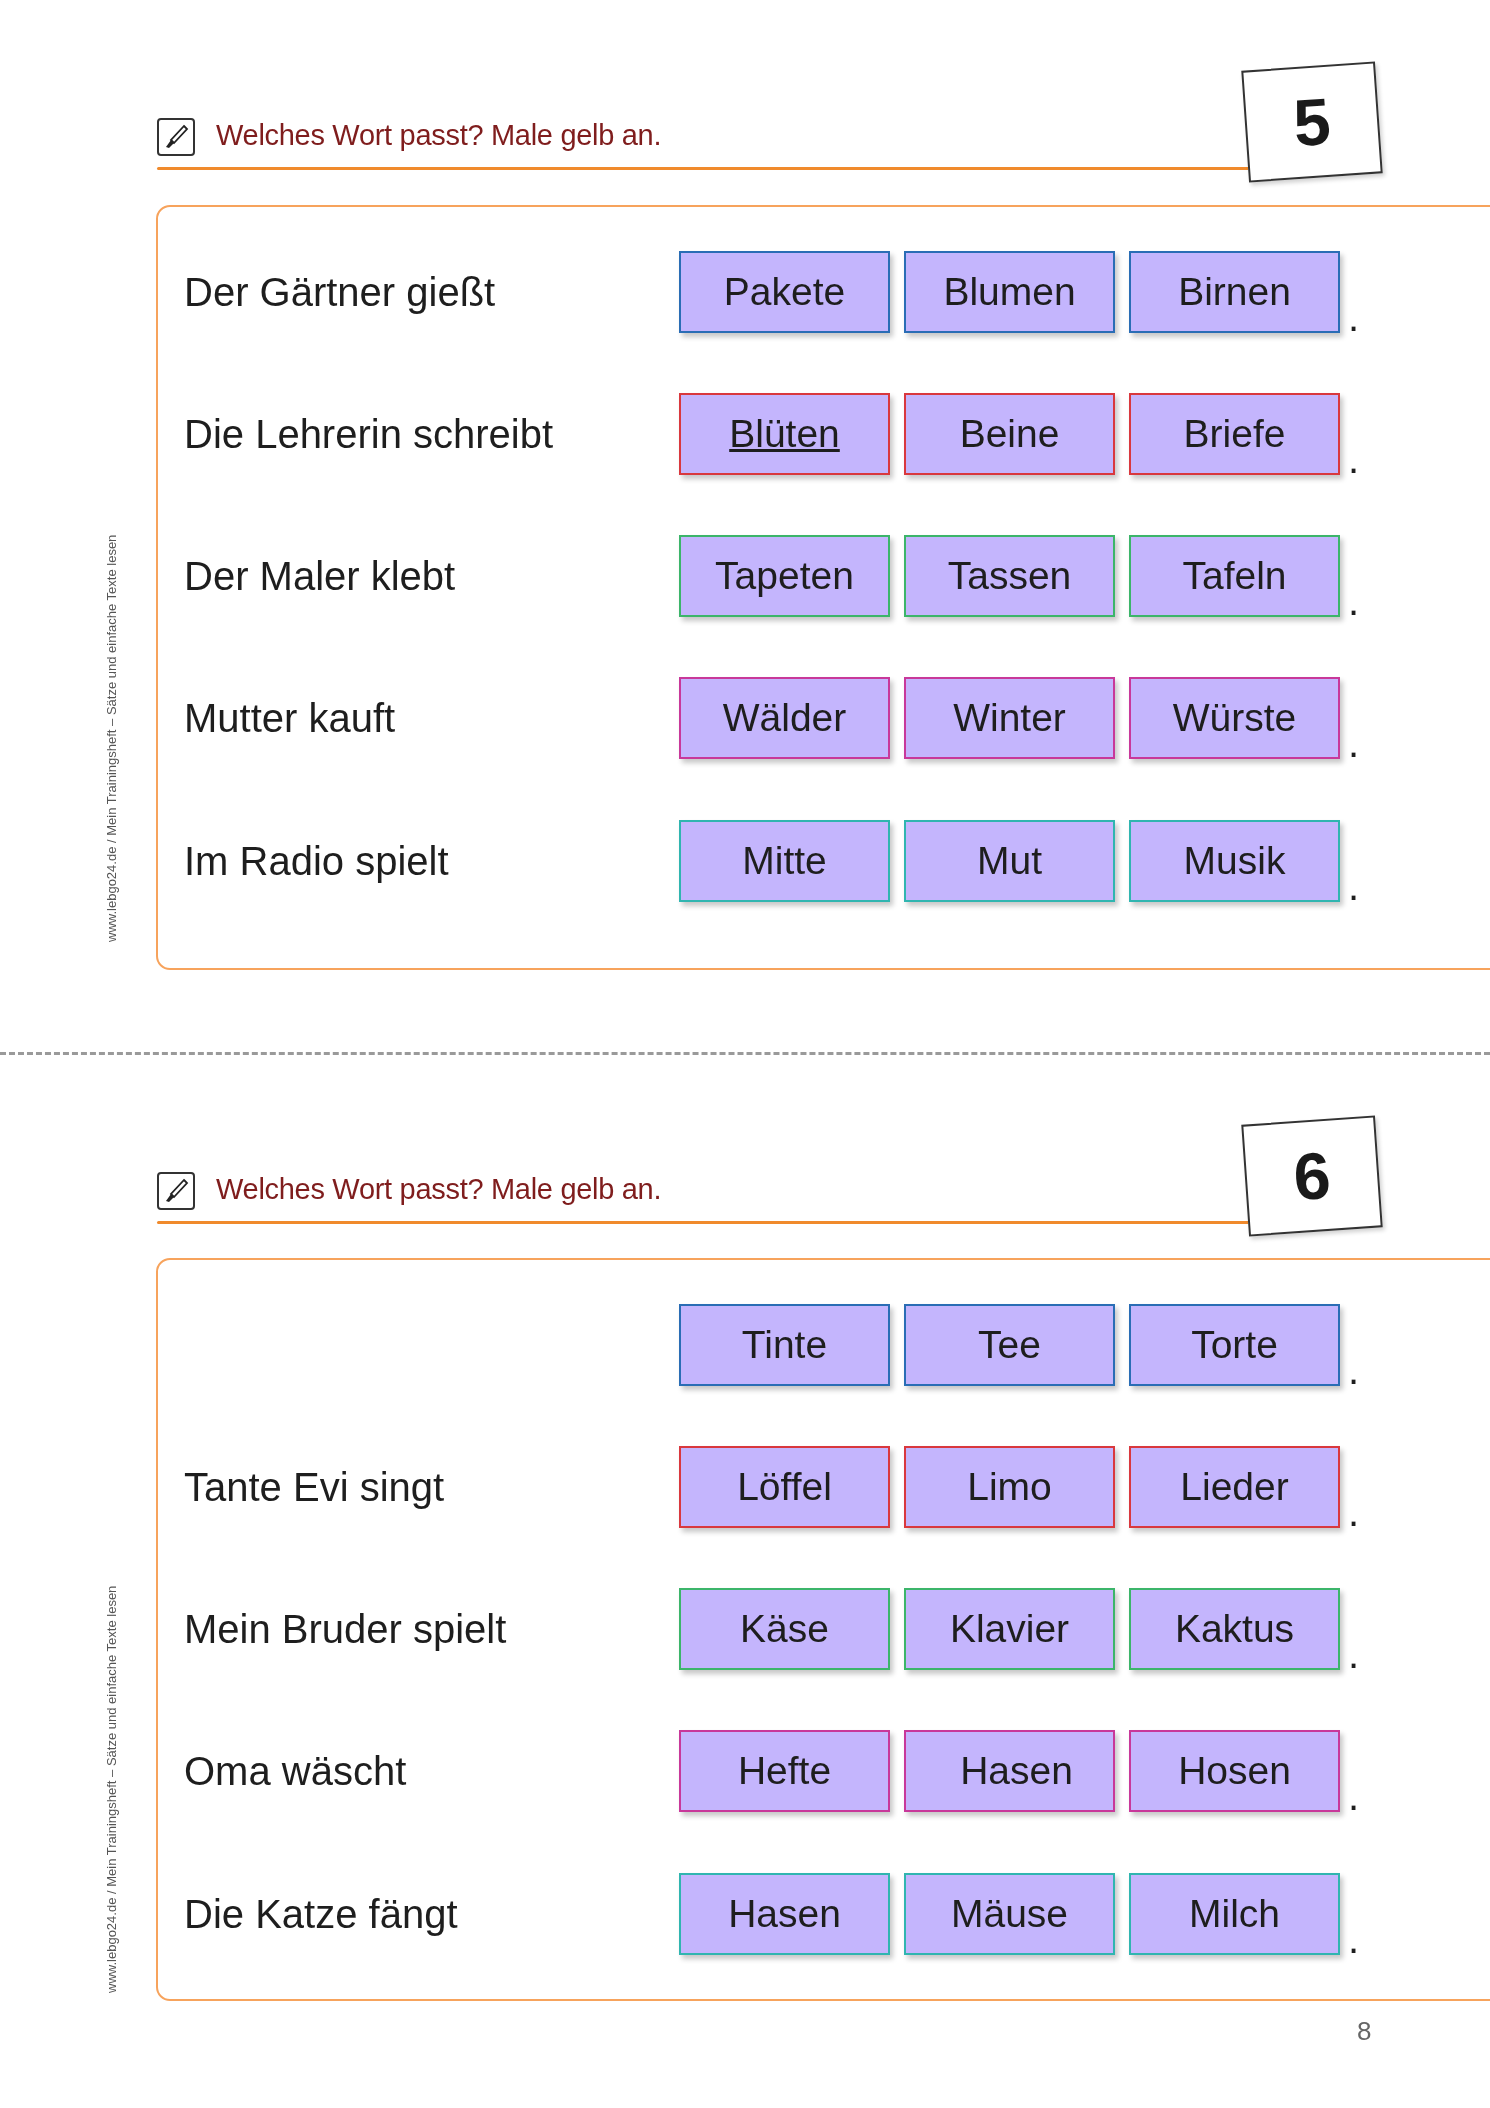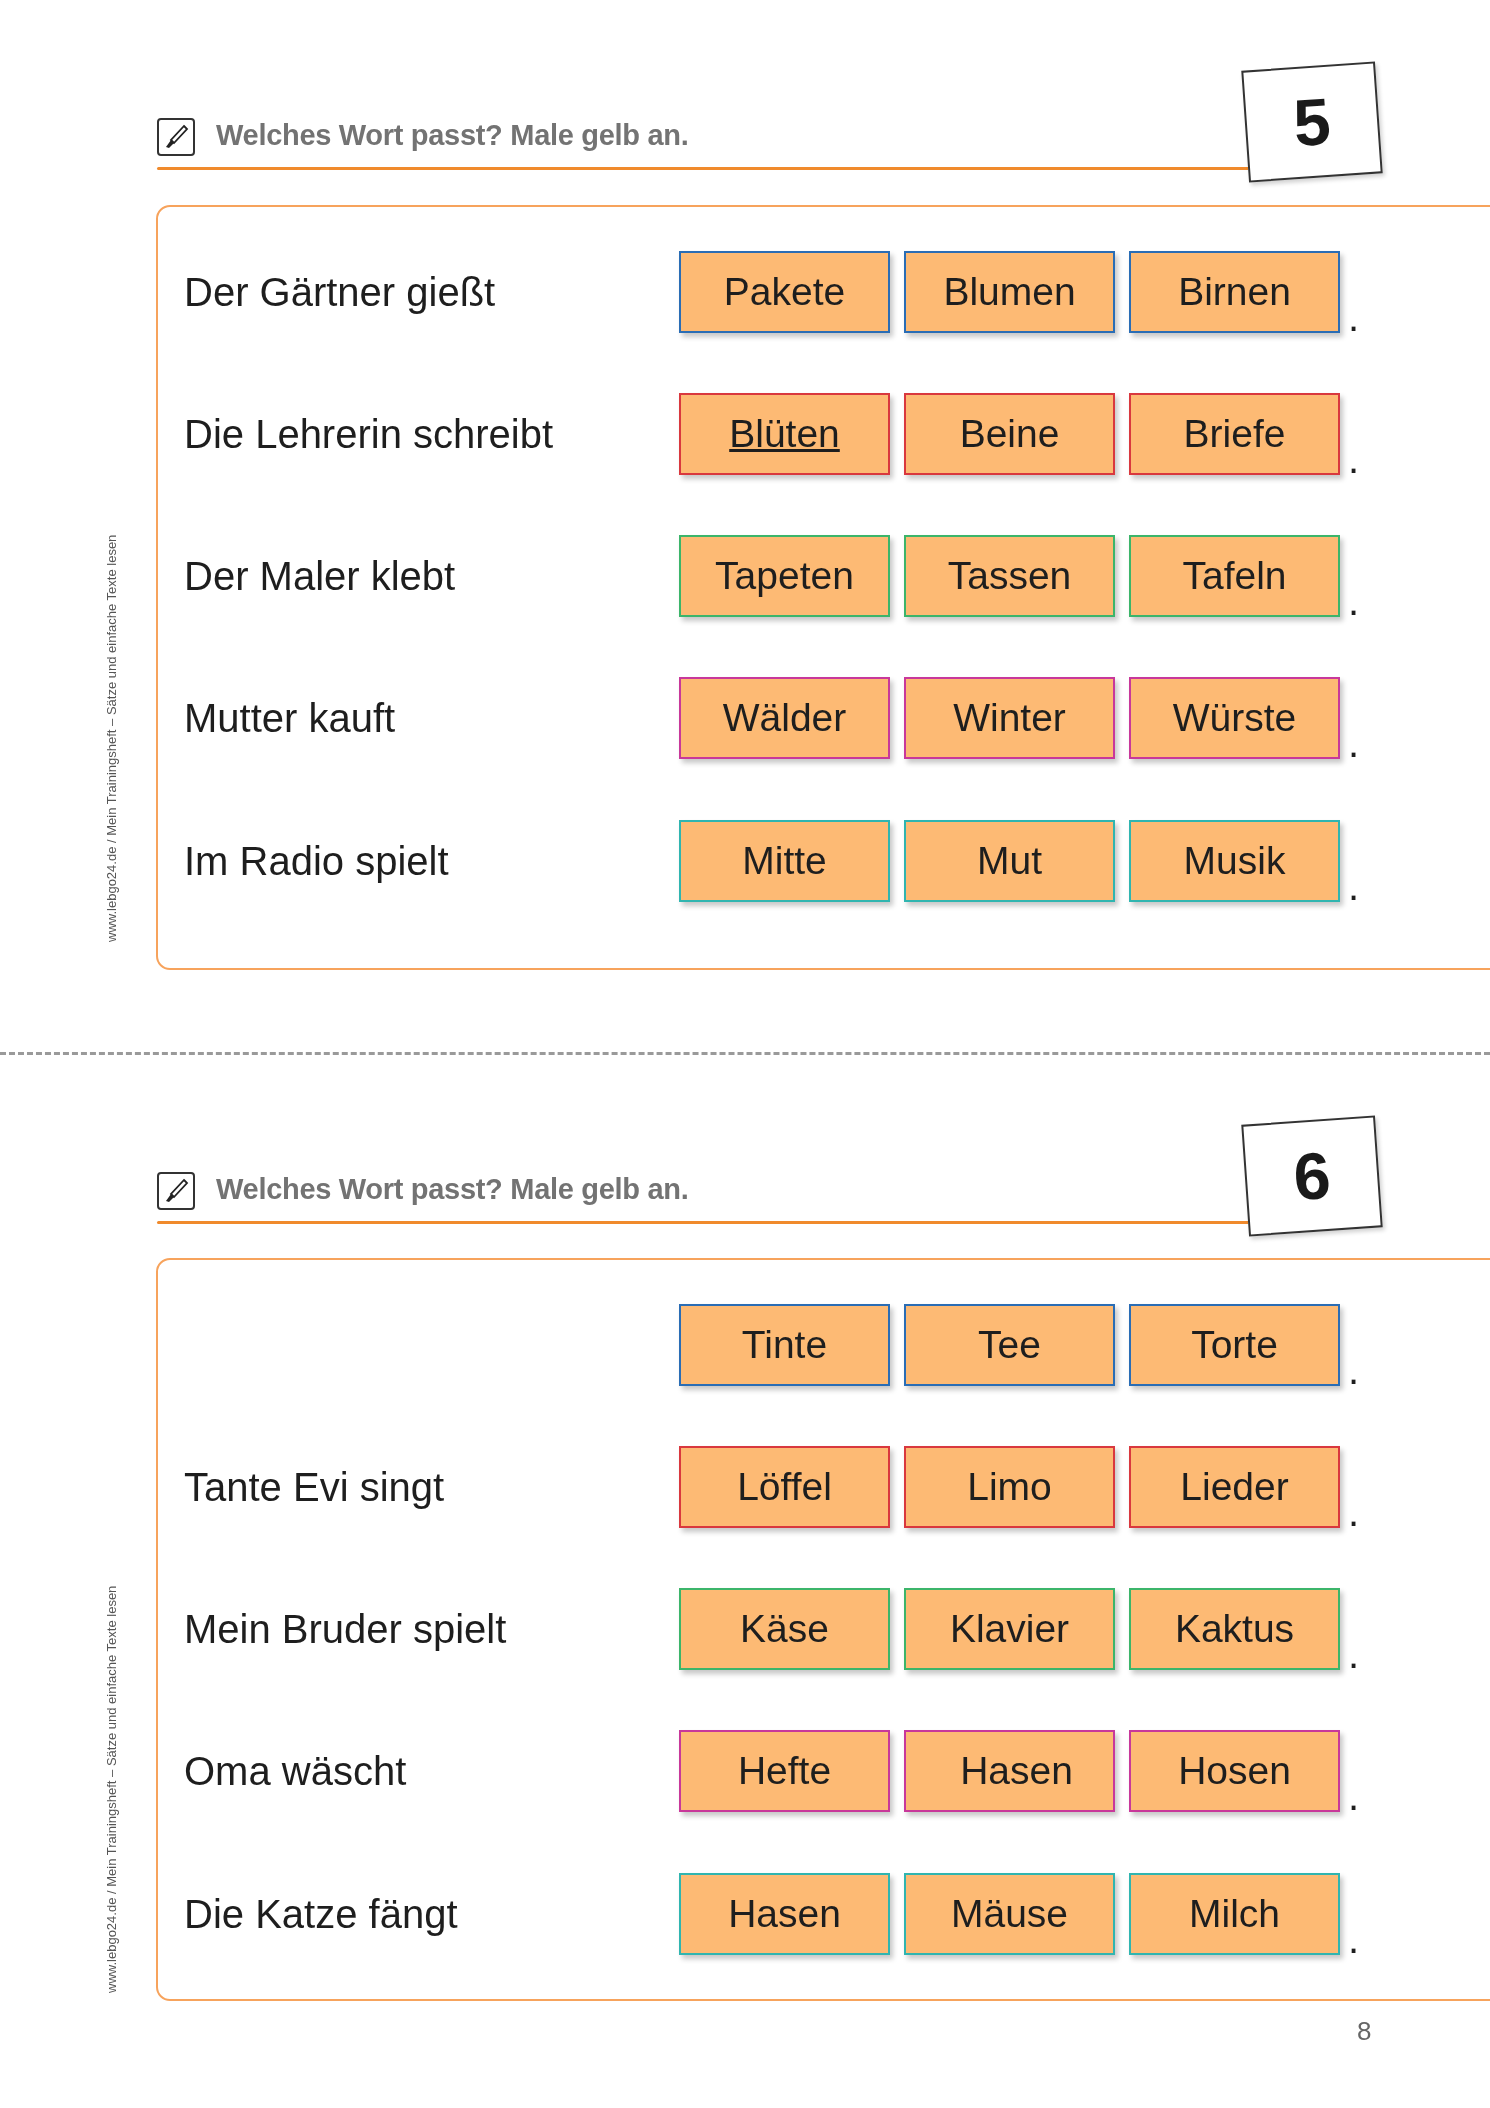--- a/index.html
+++ b/index.html
@@ -2,30 +2,30 @@
 <html><head>
 <meta charset="utf-8">
 <style>
   html, body { margin: 0; padding: 0; background: #ffffff; }
   body { width: 1490px; height: 2108px; position: relative; overflow: hidden;
          font-family: "Liberation Sans", "DejaVu Sans", sans-serif; color: #1e1e1e; }
   .section { position: absolute; left: 0; width: 1490px; }
   .header-icon { position: absolute; left: 157px; width: 38px; height: 38px; border: 2px solid #333;
                  border-radius: 4px; box-sizing: border-box; }
   .header-icon svg { position: absolute; left: 4px; top: 4px; }
-  .header-title { position: absolute; left: 216px; font-size: 29px; font-weight: bold; letter-spacing: -0.3px; color: #737373; white-space: nowrap; }
+  .header-title { position: absolute; left: 216px; font-size: 29px; font-weight: normal; letter-spacing: -0.3px; color: #7f1d1d; white-space: nowrap; }
   .header-line { position: absolute; left: 157px; width: 1095px; height: 3px; background: #f08a2c; border-radius: 2px; }
   .num-box { position: absolute; left: 1245px; width: 134px; height: 112px; border: 2.5px solid #333; background: #fff;
              transform: rotate(-4deg); box-sizing: border-box; box-shadow: 2px 3px 4px rgba(0,0,0,0.18);
              display: flex; align-items: center; justify-content: center; }
   .num-box span { font-size: 66px; font-weight: bold; color: #1a1a1a; }
   .card { position: absolute; left: 156px; width: 1426px; border: 2.5px solid #f7a35c; border-radius: 14px; box-sizing: border-box; }
   .row { position: absolute; left: 0; width: 100%; height: 84px; }
   .row-label { position: absolute; left: 26px; top: 19px; font-size: 40px; color: #1e1e1e; white-space: nowrap; }
-  .word { position: absolute; top: 0; width: 211px; height: 82px; border: 2.5px solid #2a6db5; box-sizing: border-box; background: #fdba74;
+  .word { position: absolute; top: 0; width: 211px; height: 82px; border: 2.5px solid #2a6db5; box-sizing: border-box; background: #c4b5fd;
           box-shadow: 3px 4px 5px rgba(0,0,0,0.22); display: flex; align-items: center; justify-content: center;
           font-size: 39px; color: #1e1e1e; cursor: pointer; }
   .w0 { left: 521px; } .w1 { left: 746px; } .w2 { left: 971px; }
   .period { position: absolute; left: 1190px; top: 44px; font-size: 40px; color: #1e1e1e; }
   .side-text { position: absolute; left: 104px; transform-origin: left top; transform: rotate(-90deg);
                font-size: 13px; color: #555; white-space: nowrap; }
   .separator { position: absolute; left: 0; top: 1052px; width: 1490px; height: 0; border-top: 3px dashed #9a9a9a; }
   .page-number { position: absolute; left: 1357px; top: 2016px; font-size: 26px; color: #666; }
 </style>
 </head>

